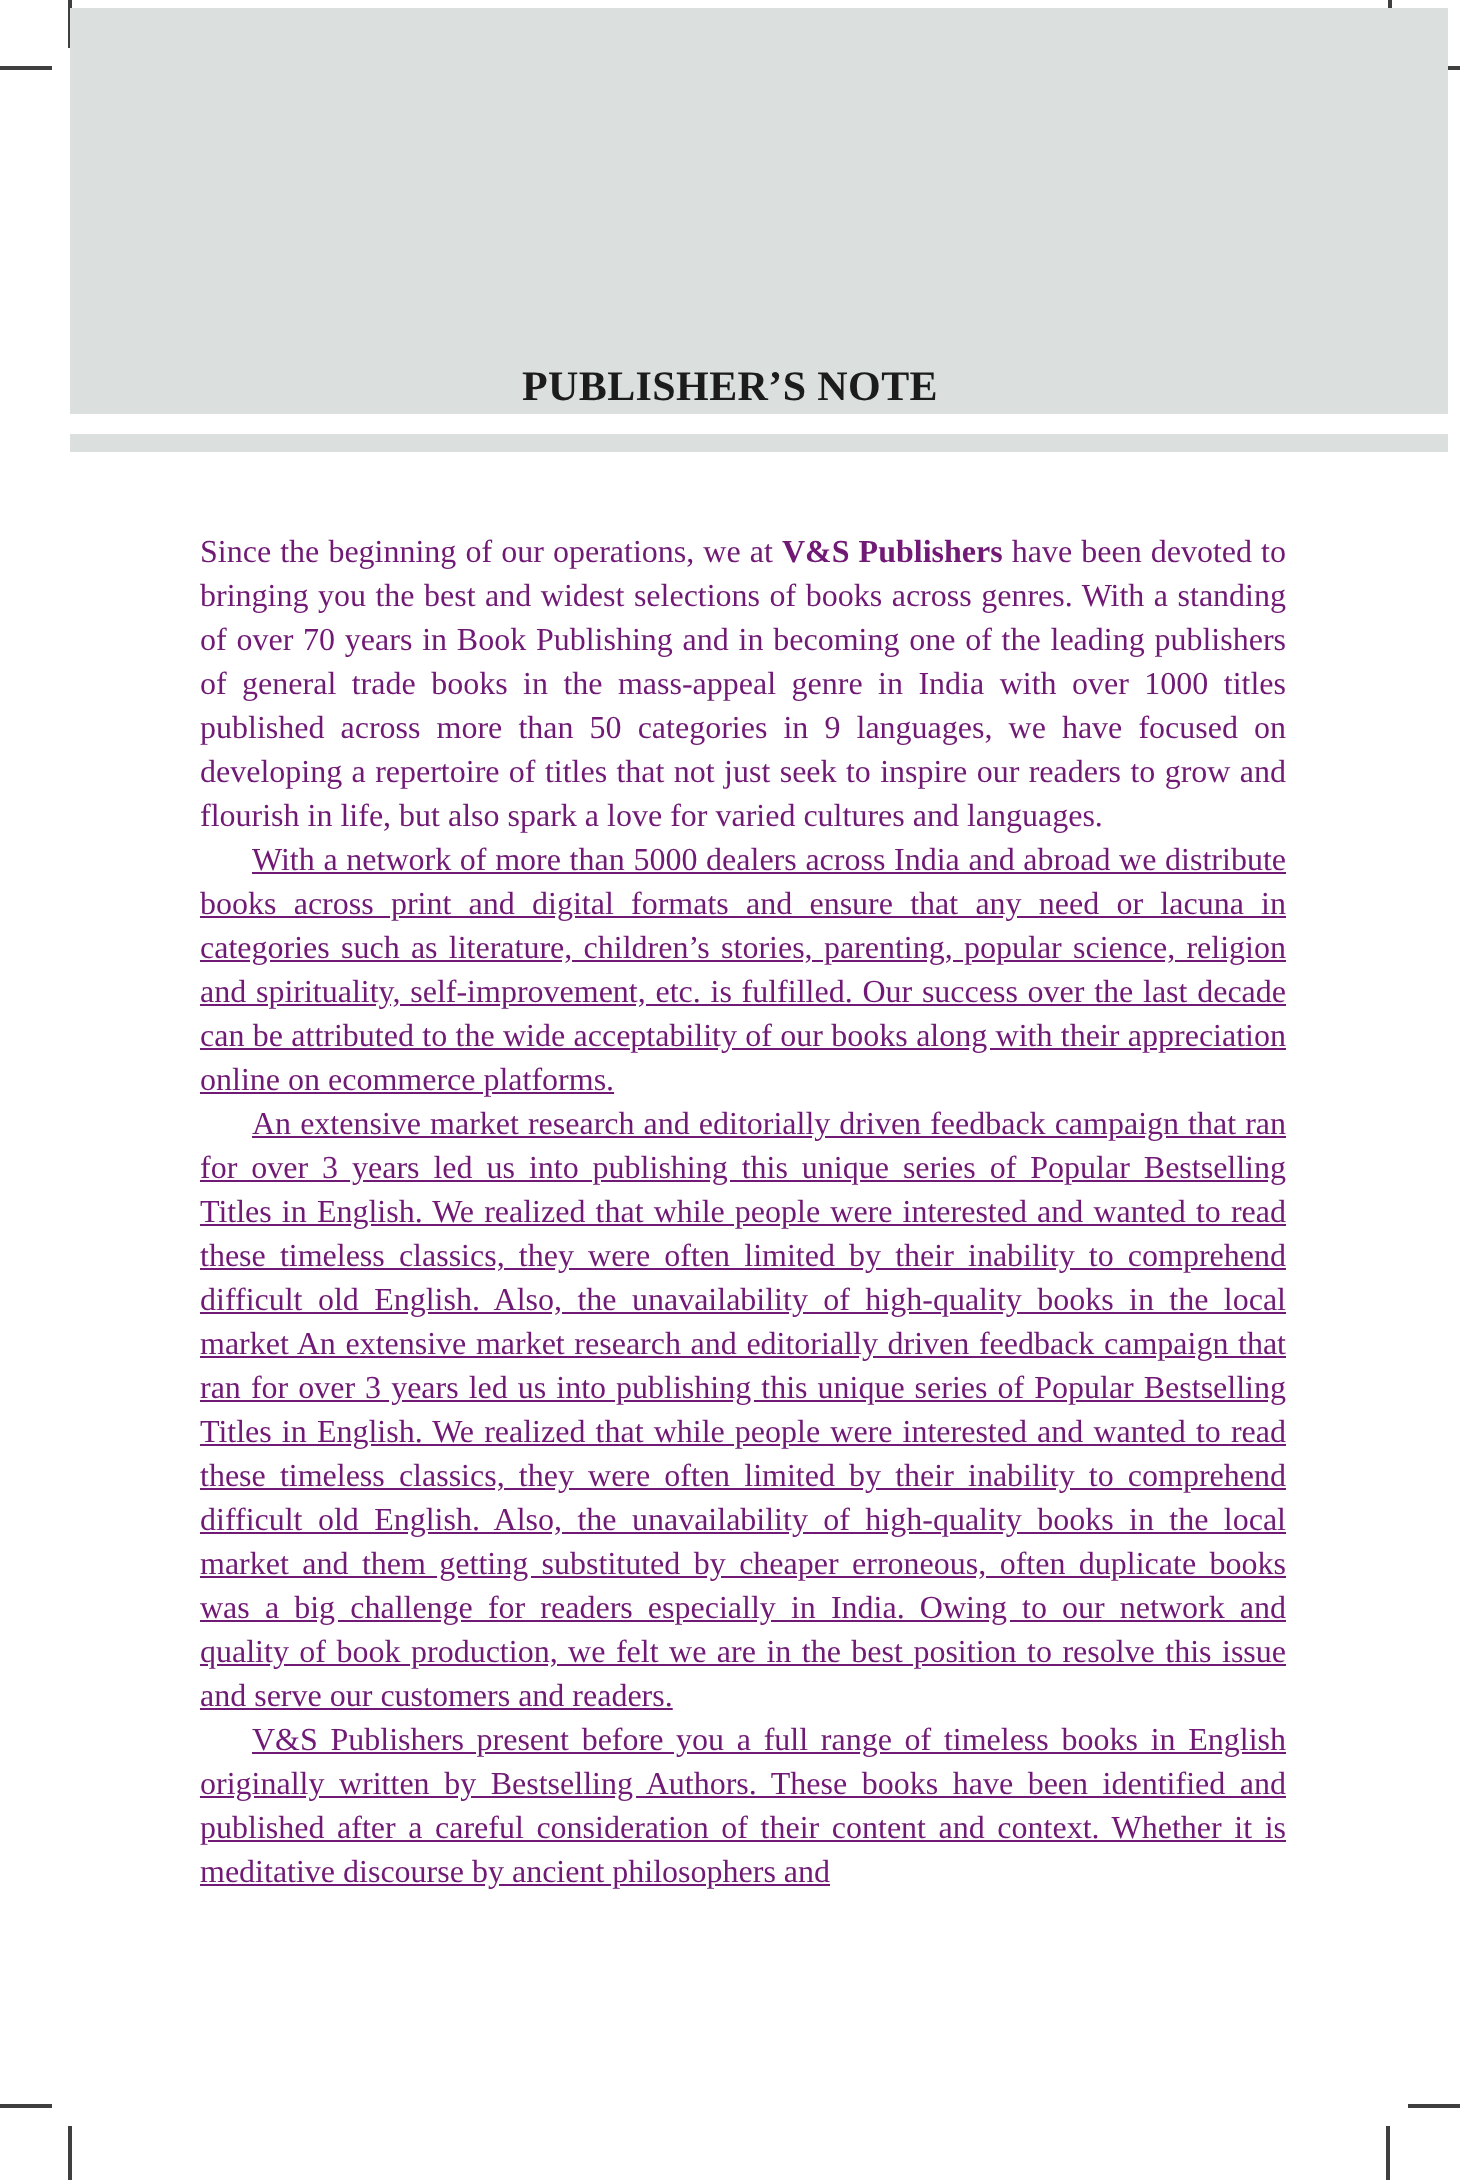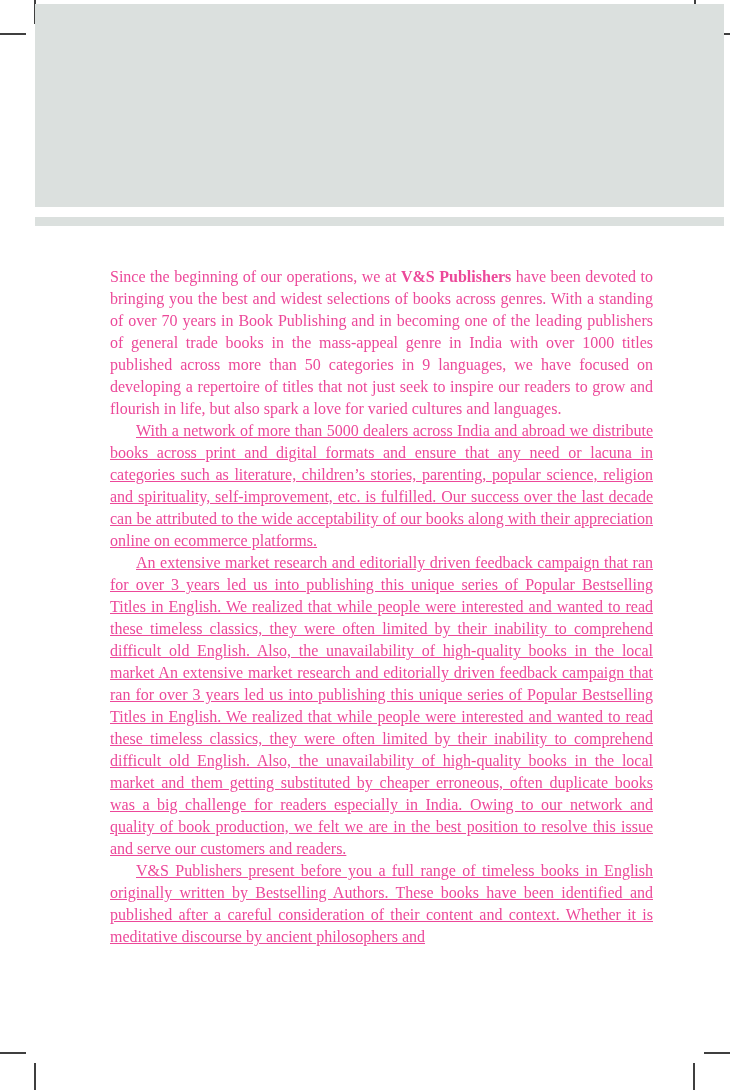--- a/index.html
+++ b/index.html
@@ -45,25 +45,25 @@
     text-align: center;
     font-size: 21px;
     font-weight: 700;
     letter-spacing: 0.2px;
     color: #1c1c1c;
   }
 
   
   .body-text {
     position: absolute;
-    left: 110px; top: 266px;
+    left: 100px; top: 266px;
     width: 543px;
     font-size: 16px;
     line-height: 22px;
-    color: #ec4899;
+    color: #701a75;
     text-align: justify;
   }
   .body-text p { margin: 0; }
   .body-text p.indented { text-indent: 26px; text-decoration: underline; }
   .bold-inline { font-weight: 700; }
 </style>
 </head>
 <body>
 
 <div class="page">
@@ -71,20 +71,21 @@
   <div class="crop-mark cm-tl-v"></div>
   <div class="crop-mark cm-tl-h"></div>
   <div class="crop-mark cm-tr-v"></div>
   <div class="crop-mark cm-tr-h"></div>
   <div class="crop-mark cm-bl-h"></div>
   <div class="crop-mark cm-bl-v"></div>
   <div class="crop-mark cm-br-h"></div>
   <div class="crop-mark cm-br-v"></div>
 
   <div class="header-band"></div>
+  <h1 class="page-title">PUBLISHER’S NOTE</h1>
   <div class="header-accent-strip"></div>
 
   <div class="body-text">
     <p><span>Since the beginning of our operations, we at </span><span class="bold-inline">V&amp;S Publishers</span><span> have been devoted to bringing you the best and widest selections of books across genres. With a standing of over 70 years in Book Publishing and in becoming one of the leading publishers of general trade books in the mass-appeal genre in India with over 1000 titles published across more than 50 categories in 9 languages, we have focused on developing a repertoire of titles that not just seek to inspire our readers to grow and flourish in life, but also spark a love for varied cultures and languages.</span></p>
 
     <p class="indented">With a network of more than 5000 dealers across India and abroad we distribute books across print and digital formats and ensure that any need or lacuna in categories such as literature, children’s stories, parenting, popular science, religion and spirituality, self-improvement, etc. is fulfilled. Our success over the last decade can be attributed to the wide acceptability of our books along with their appreciation online on ecommerce platforms.</p>
 
     <p class="indented">An extensive market research and editorially driven feedback campaign that ran for over 3 years led us into publishing this unique series of Popular Bestselling Titles in English. We realized that while people were interested and wanted to read these timeless classics, they were often limited by their inability to comprehend difficult old English. Also, the unavailability of high-quality books in the local market An extensive market research and editorially driven feedback campaign that ran for over 3 years led us into publishing this unique series of Popular Bestselling Titles in English. We realized that while people were interested and wanted to read these timeless classics, they were often limited by their inability to comprehend difficult old English. Also, the unavailability of high-quality books in the local market and them getting substituted by cheaper erroneous, often duplicate books was a big challenge for readers especially in India. Owing to our network and quality of book production, we felt we are in the best position to resolve this issue and serve our customers and readers.</p>
 
     <p class="indented">V&amp;S Publishers present before you a full range of timeless books in English originally written by Bestselling Authors. These books have been identified and published after a careful consideration of their content and context. Whether it is meditative discourse by ancient philosophers and</p>

